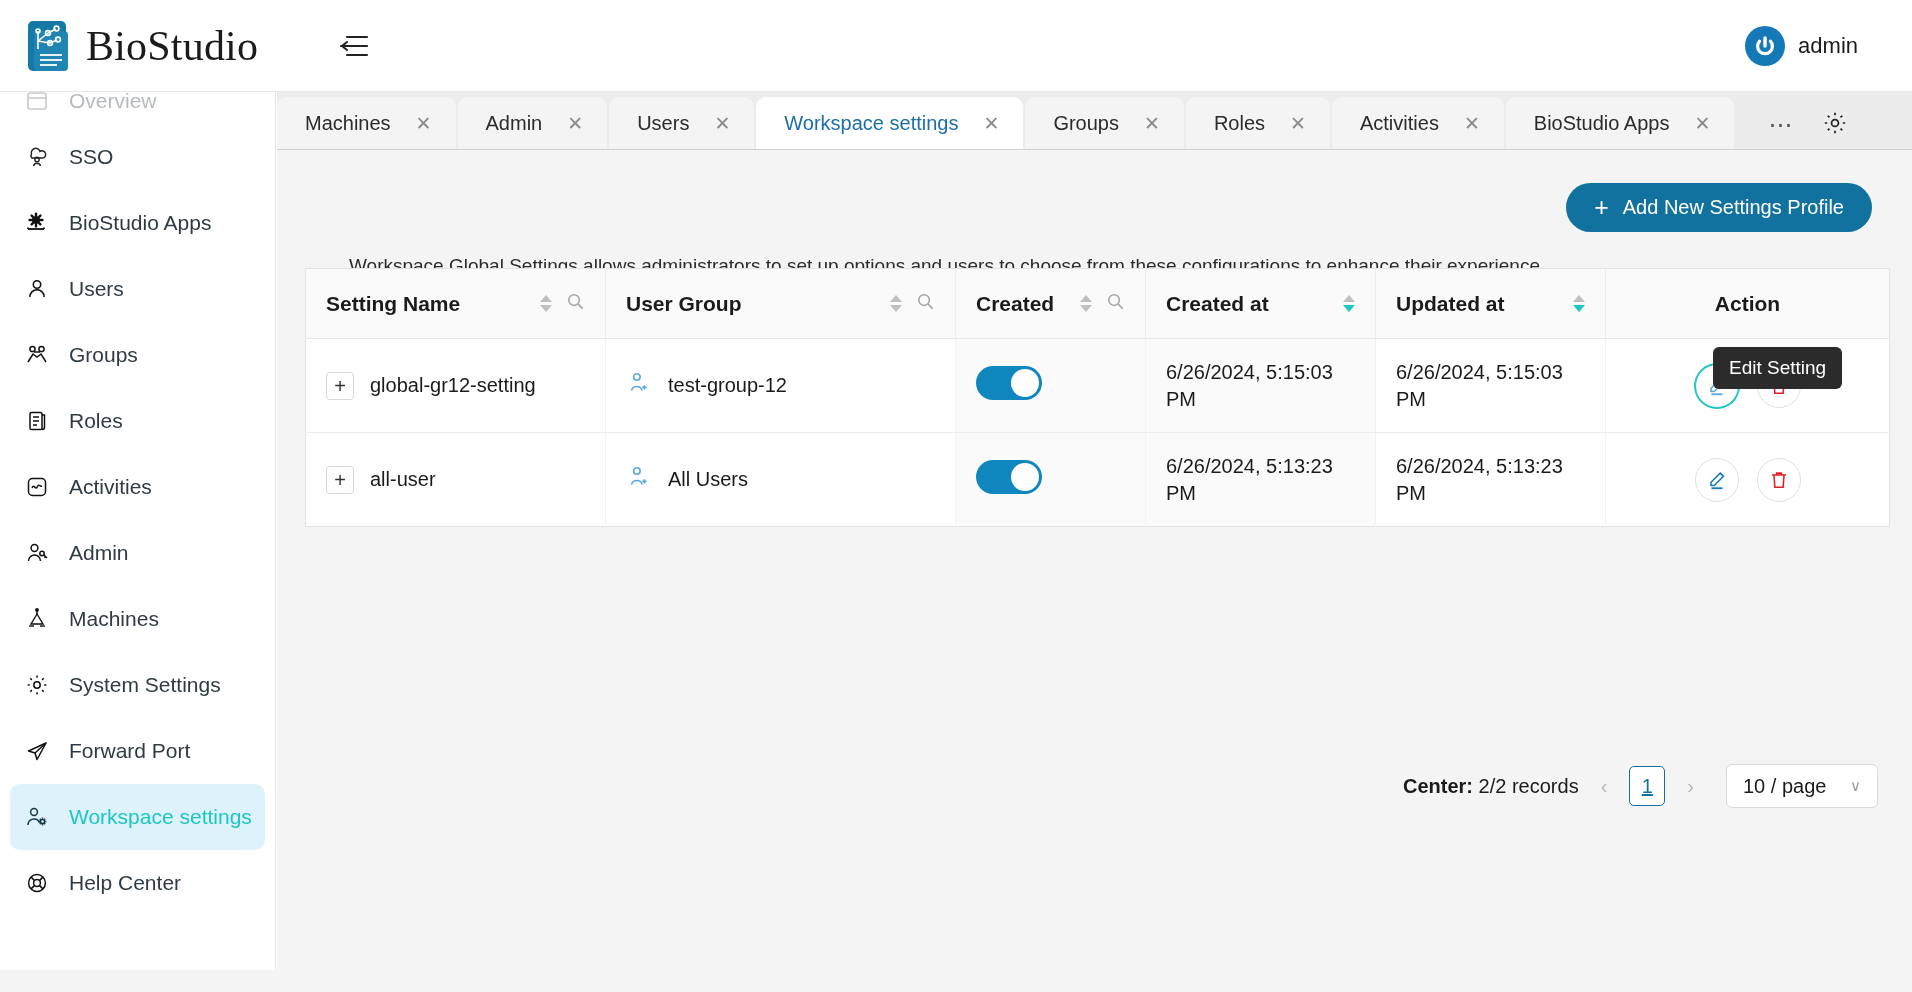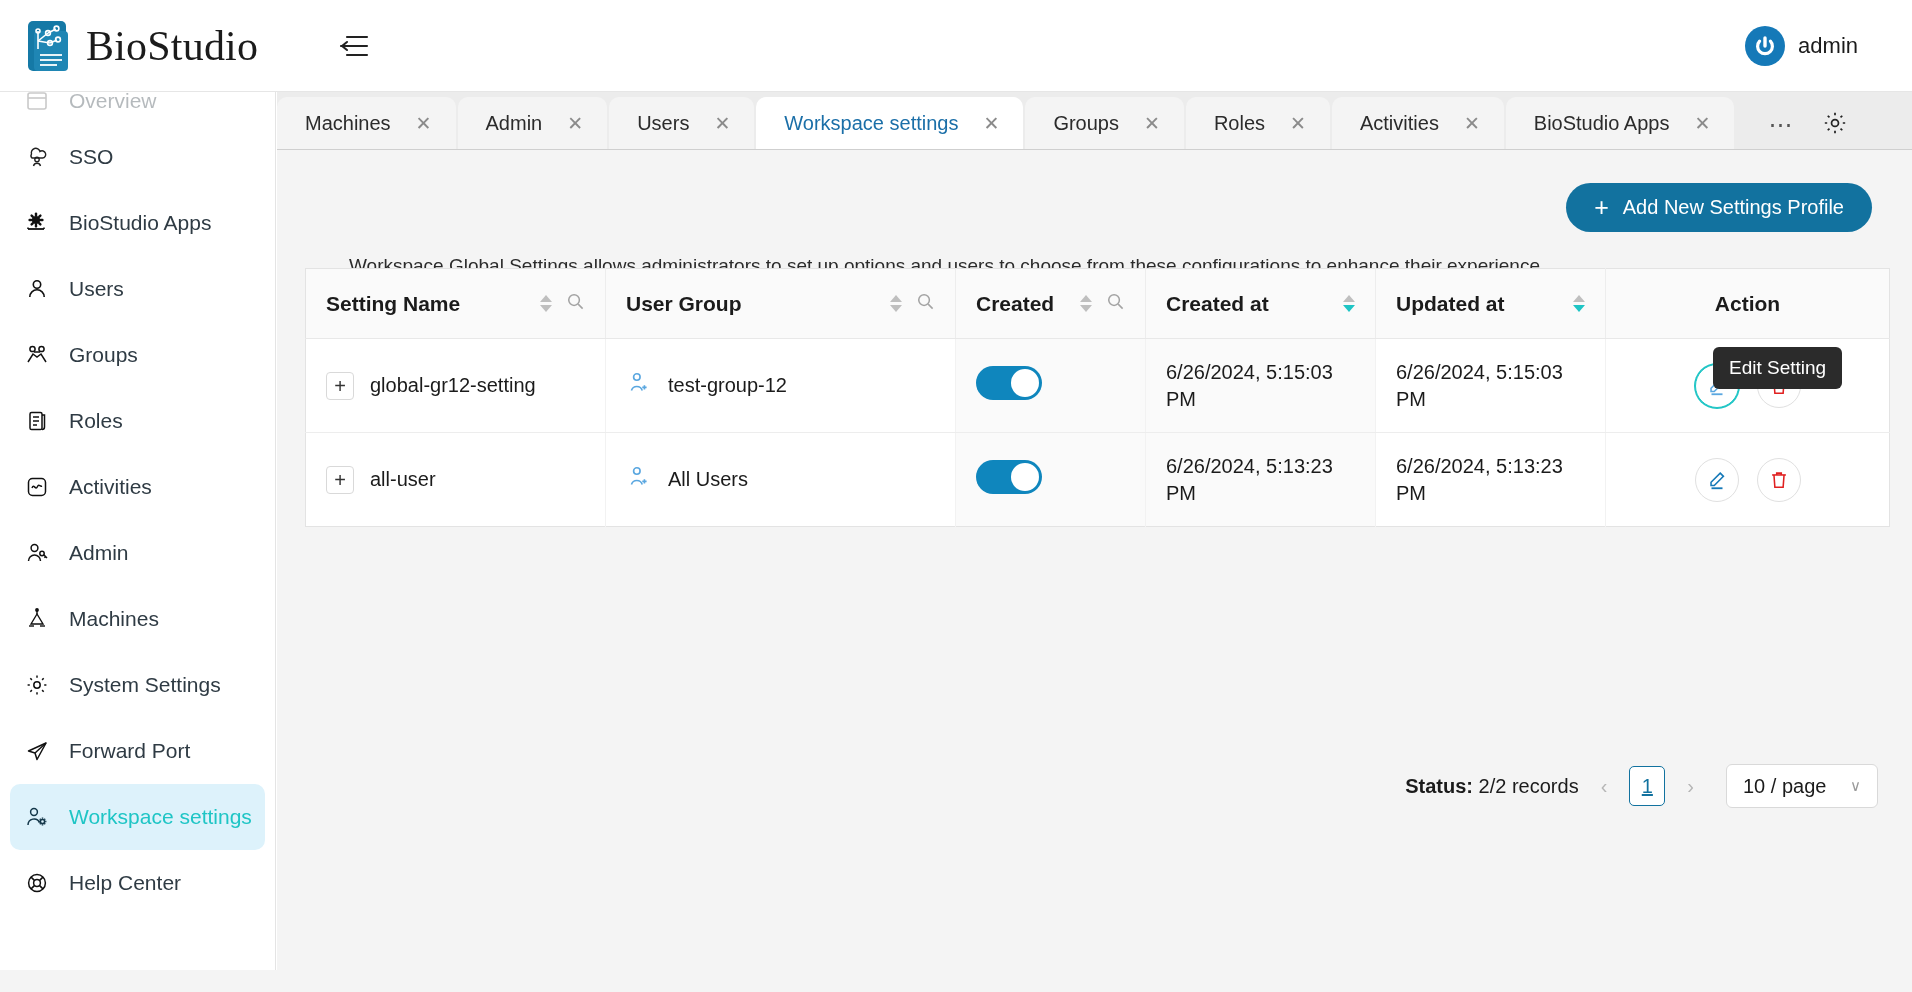--- a/index.html
+++ b/index.html
@@ -696,21 +696,21 @@
               </div>
             </td>
           </tr>
 
         </tbody>
       </table>
     </div>
 
     <div class="pager">
       <span>
-        <b>Status:</b>
+        <b>Center:</b>
         <span>2/2 records</span>
       </span>
       <span class="pg-arrow">‹</span>
       <span class="pg-num">1</span>
       <span class="pg-arrow">›</span>
       <span class="pg-size">
         <span>10 / page</span>
         <span class="caret">∨</span>
       </span>
     </div>

